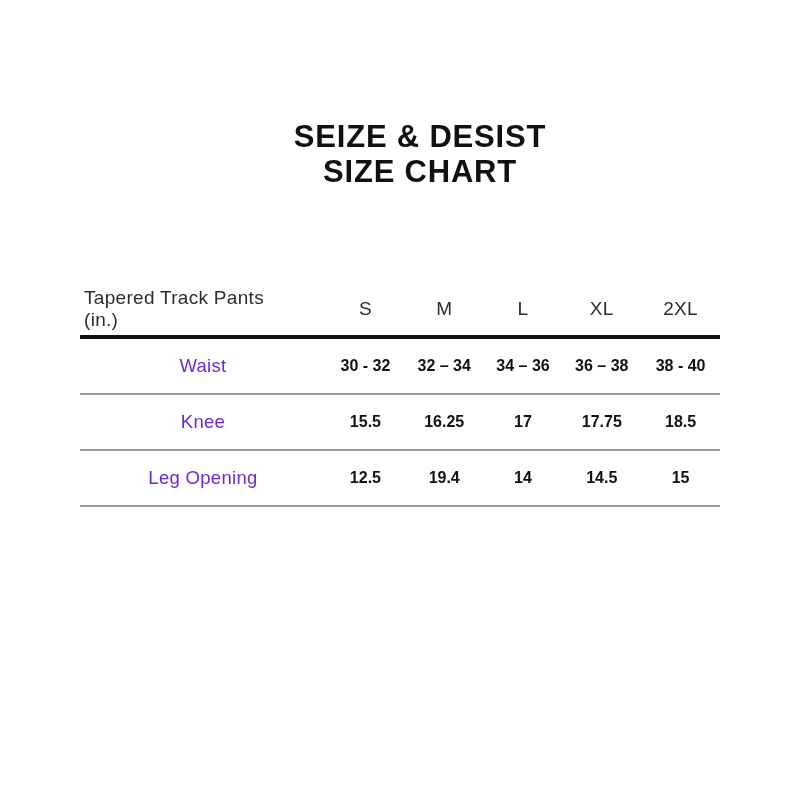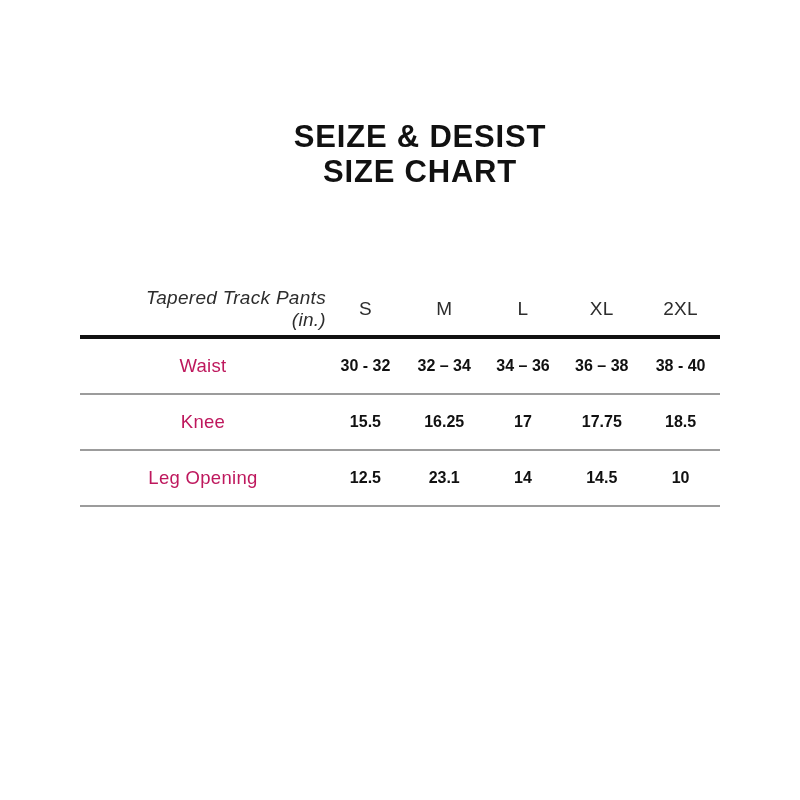--- a/index.html
+++ b/index.html
@@ -45,23 +45,22 @@
   col.label-col { width: 246px; }
   col.size-col  { width: 78.8px; }
   thead th {
     height: 52px;
     vertical-align: middle;
     border-bottom: 4px solid #111111;
     font-weight: 400;
     padding: 0;
   }
   th.product-header {
-    text-align: right;
+    text-align: left;
     padding-left: 4px;
-    font-style: italic;
   }
   .product-line {
     display: block;
     font-size: 19px;
     line-height: 22px;
     color: #2d2d2d;
     letter-spacing: 0.3px;
   }
   th.size-header {
     text-align: center;
@@ -72,21 +71,21 @@
   tbody td {
     height: 54px;
     vertical-align: middle;
     text-align: center;
     border-bottom: 2px solid #9c9c9c;
     padding: 0;
   }
   td.row-label {
     font-size: 18.5px;
     font-weight: 400;
-    color: #be185d;
+    color: #6d28d9;
     letter-spacing: 0.3px;
   }
   td.cell-value {
     font-size: 16px;
     font-weight: 700;
     color: #111111;
     white-space: nowrap;
   }
 </style>
 </head>
@@ -135,22 +134,22 @@
           <td class="row-label">Knee</td>
           <td class="cell-value">15.5</td>
           <td class="cell-value">16.25</td>
           <td class="cell-value">17</td>
           <td class="cell-value">17.75</td>
           <td class="cell-value">18.5</td>
         </tr>
         <tr>
           <td class="row-label">Leg Opening</td>
           <td class="cell-value">12.5</td>
-          <td class="cell-value">23.1</td>
+          <td class="cell-value">19.4</td>
           <td class="cell-value">14</td>
           <td class="cell-value">14.5</td>
-          <td class="cell-value">10</td>
+          <td class="cell-value">15</td>
         </tr>
       </tbody>
     </table>
   </div>
 
 </div>
 
 </body></html>

